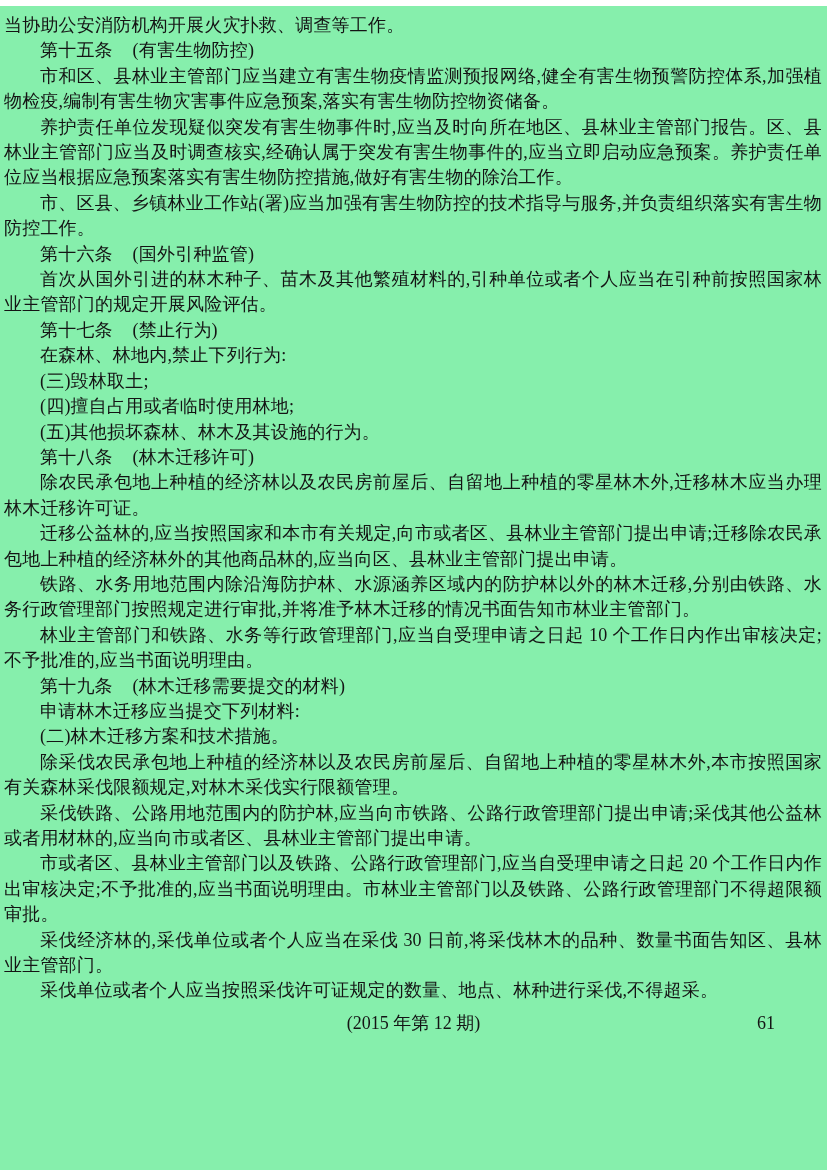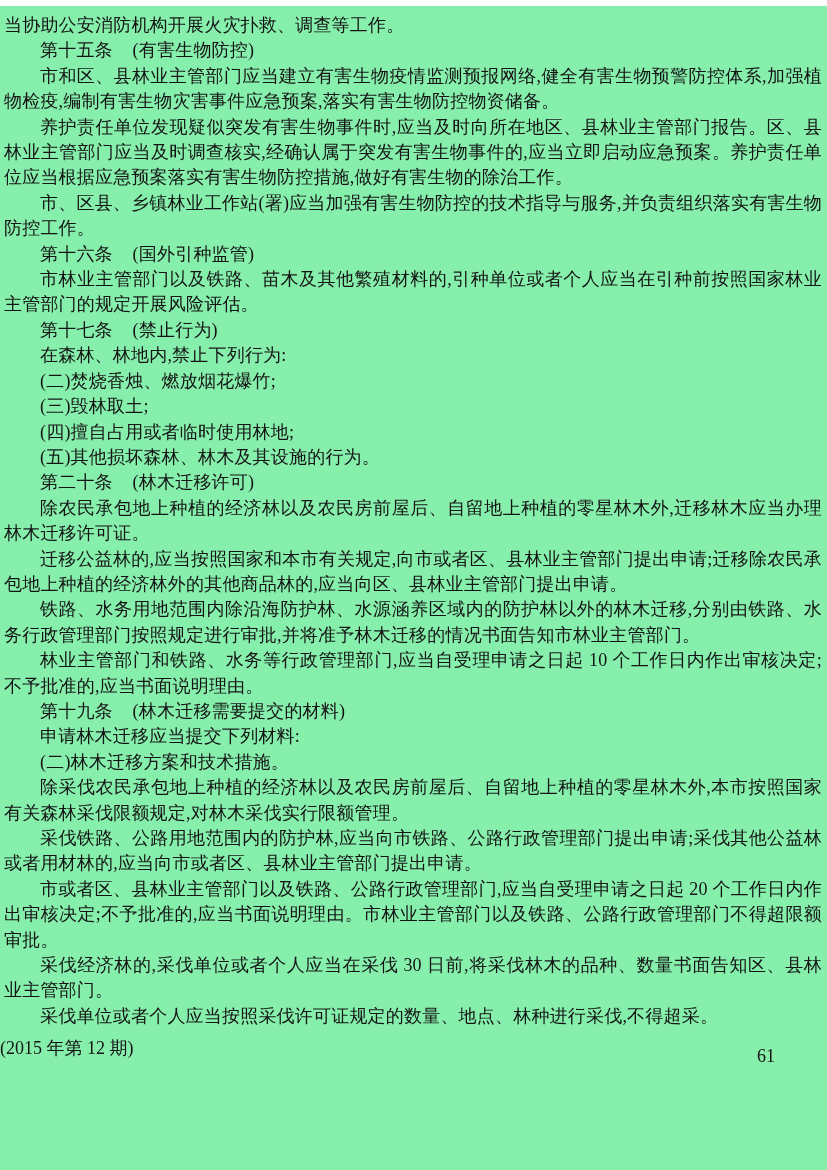--- a/index.html
+++ b/index.html
@@ -36,48 +36,47 @@
   .article-num {
     font-weight: normal;
   }
   .article-gap {
     display: inline-block;
     width: 1.1em;
   }
   .footer {
     position: relative;
     margin-top: 7px;
-    text-align: left;
+    text-align: center;
     font-size: 18px;
   }
   .footer .page-number {
     position: absolute;
     right: 52px;
-    top: 8px;
+    top: 0;
   }
 </style>
 </head>
 <body>
 
 <div class="page">
   <div class="content">
       <p class="no-indent">当协助公安消防机构开展火灾扑救、调查等工作。</p>
       <p><span class="article-num">第十五条</span><span class="article-gap"></span><span>(有害生物防控)</span></p>
       <p>市和区、县林业主管部门应当建立有害生物疫情监测预报网络,健全有害生物预警防控体系,加强植物检疫,编制有害生物灾害事件应急预案,落实有害生物防控物资储备。</p>
       <p>养护责任单位发现疑似突发有害生物事件时,应当及时向所在地区、县林业主管部门报告。区、县林业主管部门应当及时调查核实,经确认属于突发有害生物事件的,应当立即启动应急预案。养护责任单位应当根据应急预案落实有害生物防控措施,做好有害生物的除治工作。</p>
       <p>市、区县、乡镇林业工作站(署)应当加强有害生物防控的技术指导与服务,并负责组织落实有害生物防控工作。</p>
       <p><span class="article-num">第十六条</span><span class="article-gap"></span><span>(国外引种监管)</span></p>
-      <p>市林业主管部门以及铁路、苗木及其他繁殖材料的,引种单位或者个人应当在引种前按照国家林业主管部门的规定开展风险评估。</p>
+      <p>首次从国外引进的林木种子、苗木及其他繁殖材料的,引种单位或者个人应当在引种前按照国家林业主管部门的规定开展风险评估。</p>
       <p><span class="article-num">第十七条</span><span class="article-gap"></span><span>(禁止行为)</span></p>
       <p>在森林、林地内,禁止下列行为:</p>
-      <p>(二)焚烧香烛、燃放烟花爆竹;</p>
       <p>(三)毁林取土;</p>
       <p>(四)擅自占用或者临时使用林地;</p>
       <p>(五)其他损坏森林、林木及其设施的行为。</p>
-      <p><span class="article-num">第二十条</span><span class="article-gap"></span><span>(林木迁移许可)</span></p>
+      <p><span class="article-num">第十八条</span><span class="article-gap"></span><span>(林木迁移许可)</span></p>
       <p>除农民承包地上种植的经济林以及农民房前屋后、自留地上种植的零星林木外,迁移林木应当办理林木迁移许可证。</p>
       <p>迁移公益林的,应当按照国家和本市有关规定,向市或者区、县林业主管部门提出申请;迁移除农民承包地上种植的经济林外的其他商品林的,应当向区、县林业主管部门提出申请。</p>
       <p>铁路、水务用地范围内除沿海防护林、水源涵养区域内的防护林以外的林木迁移,分别由铁路、水务行政管理部门按照规定进行审批,并将准予林木迁移的情况书面告知市林业主管部门。</p>
       <p>林业主管部门和铁路、水务等行政管理部门,应当自受理申请之日起 10 个工作日内作出审核决定;不予批准的,应当书面说明理由。</p>
       <p><span class="article-num">第十九条</span><span class="article-gap"></span><span>(林木迁移需要提交的材料)</span></p>
       <p>申请林木迁移应当提交下列材料:</p>
       <p>(二)林木迁移方案和技术措施。</p>
       <p>除采伐农民承包地上种植的经济林以及农民房前屋后、自留地上种植的零星林木外,本市按照国家有关森林采伐限额规定,对林木采伐实行限额管理。</p>
       <p>采伐铁路、公路用地范围内的防护林,应当向市铁路、公路行政管理部门提出申请;采伐其他公益林或者用材林的,应当向市或者区、县林业主管部门提出申请。</p>
       <p>市或者区、县林业主管部门以及铁路、公路行政管理部门,应当自受理申请之日起 20 个工作日内作出审核决定;不予批准的,应当书面说明理由。市林业主管部门以及铁路、公路行政管理部门不得超限额审批。</p>

